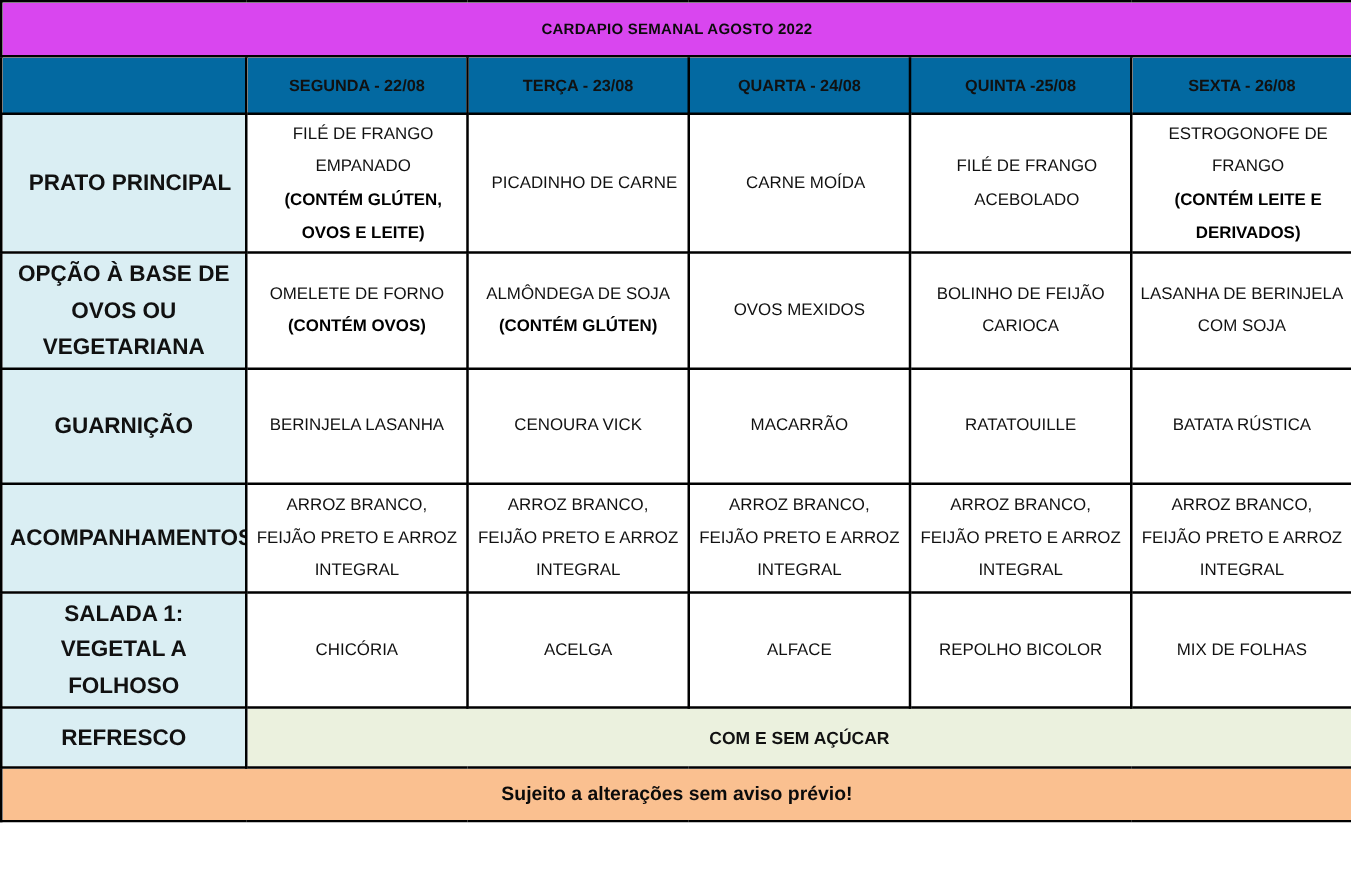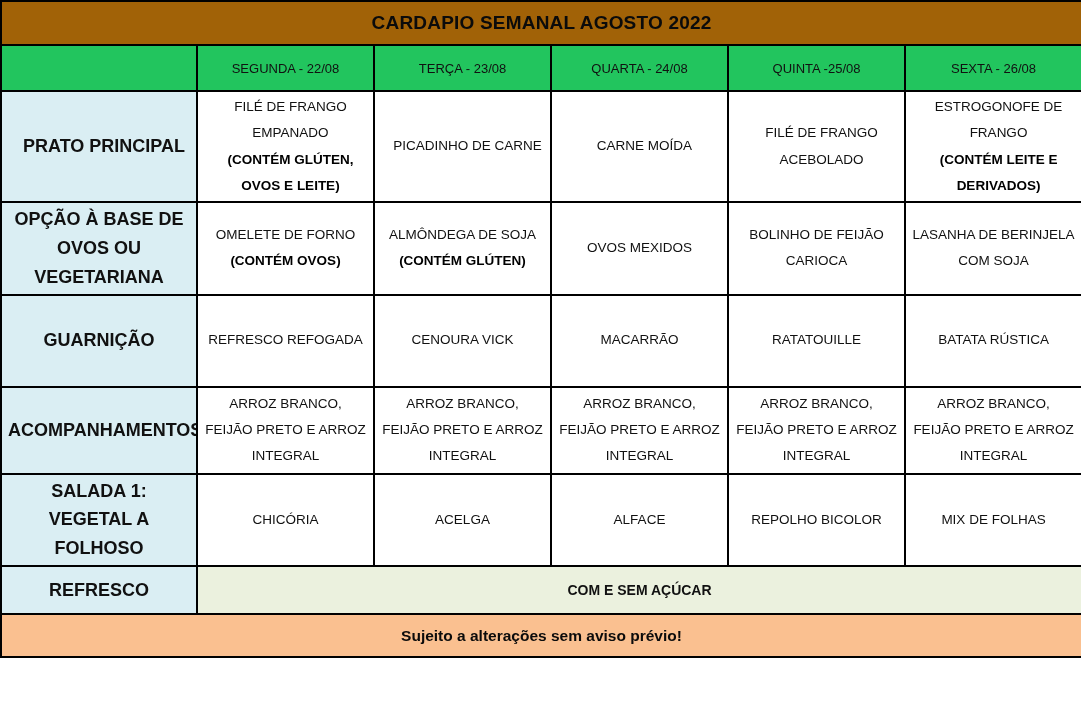--- a/index.html
+++ b/index.html
@@ -19,32 +19,32 @@
   table.menu td {
     border: 2px solid #000000;
     text-align: center;
     vertical-align: middle;
     padding: 2px 6px;
     color: #111111;
     overflow: hidden;
   }
   
   tr.title-row td {
-    background: #a16207;
+    background: #d946ef;
     height: 38px;
     font-weight: bold;
-    font-size: 19px;
+    font-size: 12px;
     letter-spacing: 0.2px;
     color: #0b0b0b;
   }
   
   tr.day-row td {
-    background: #22c55e;
+    background: #0369a1;
     height: 40px;
-    font-weight: normal;
+    font-weight: bold;
     font-size: 13px;
   }
   
   td.label-cell {
     background: #DAEEF3;
     font-weight: bold;
     font-size: 18px;
     line-height: 1.6;
     padding: 2px 4px;
   }
@@ -153,21 +153,21 @@
       </td>
       <td class="data-cell">
         <div>LASANHA DE BERINJELA COM SOJA</div>
 
       </td>
     </tr>
 
     <tr class="row-guarnicao">
       <td class="label-cell">GUARNIÇÃO</td>
       <td class="data-cell">
-        <div>REFRESCO REFOGADA</div>
+        <div>BERINJELA LASANHA</div>
       </td>
       <td class="data-cell">
         <div>CENOURA VICK</div>
       </td>
       <td class="data-cell">
         <div>MACARRÃO</div>
       </td>
       <td class="data-cell">
         <div>RATATOUILLE</div>
       </td>

